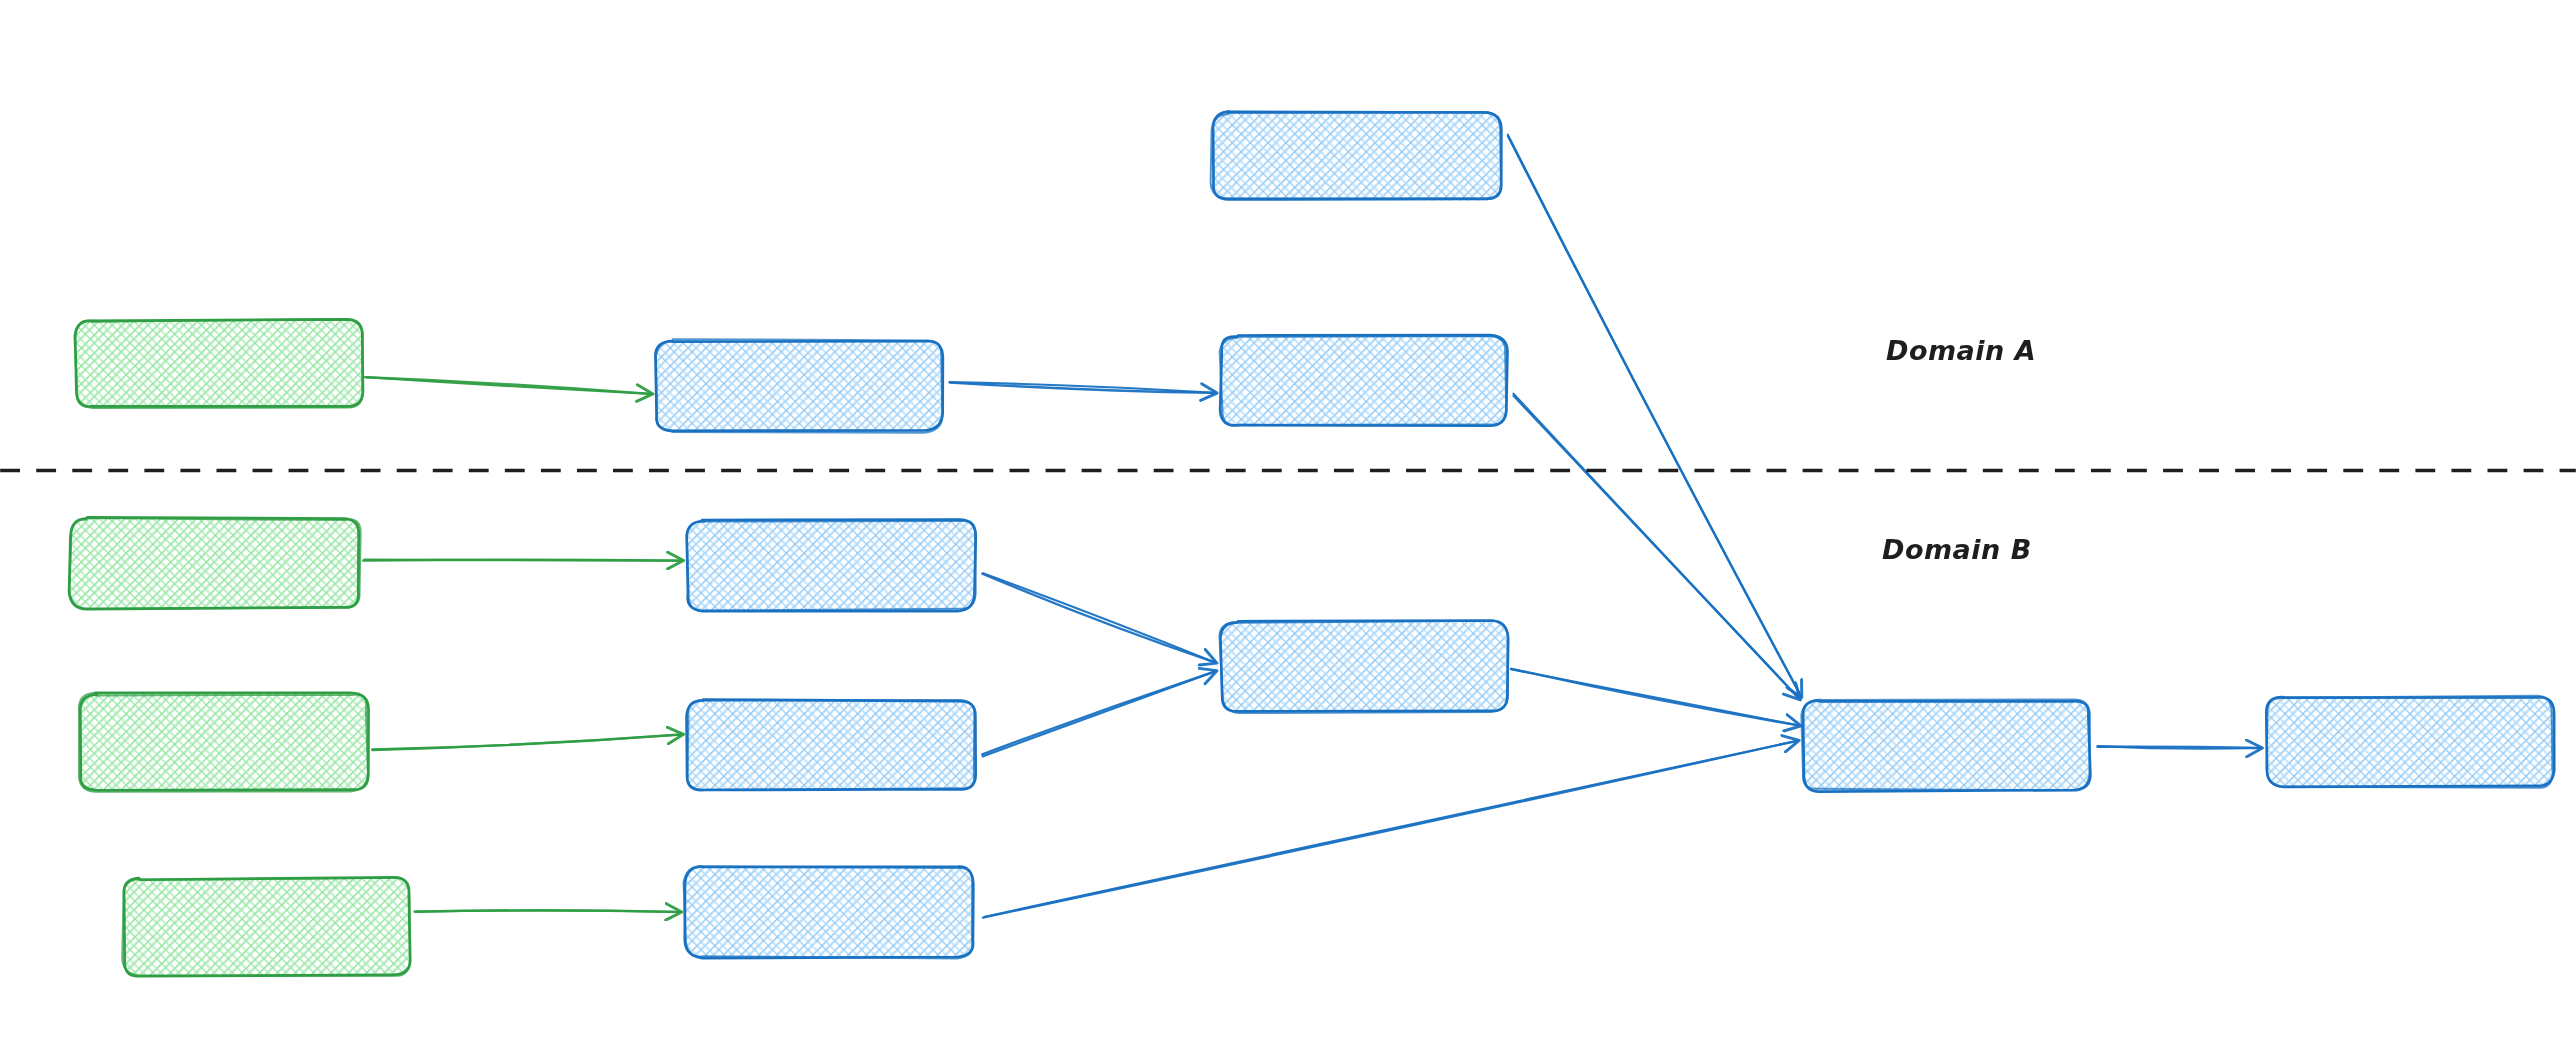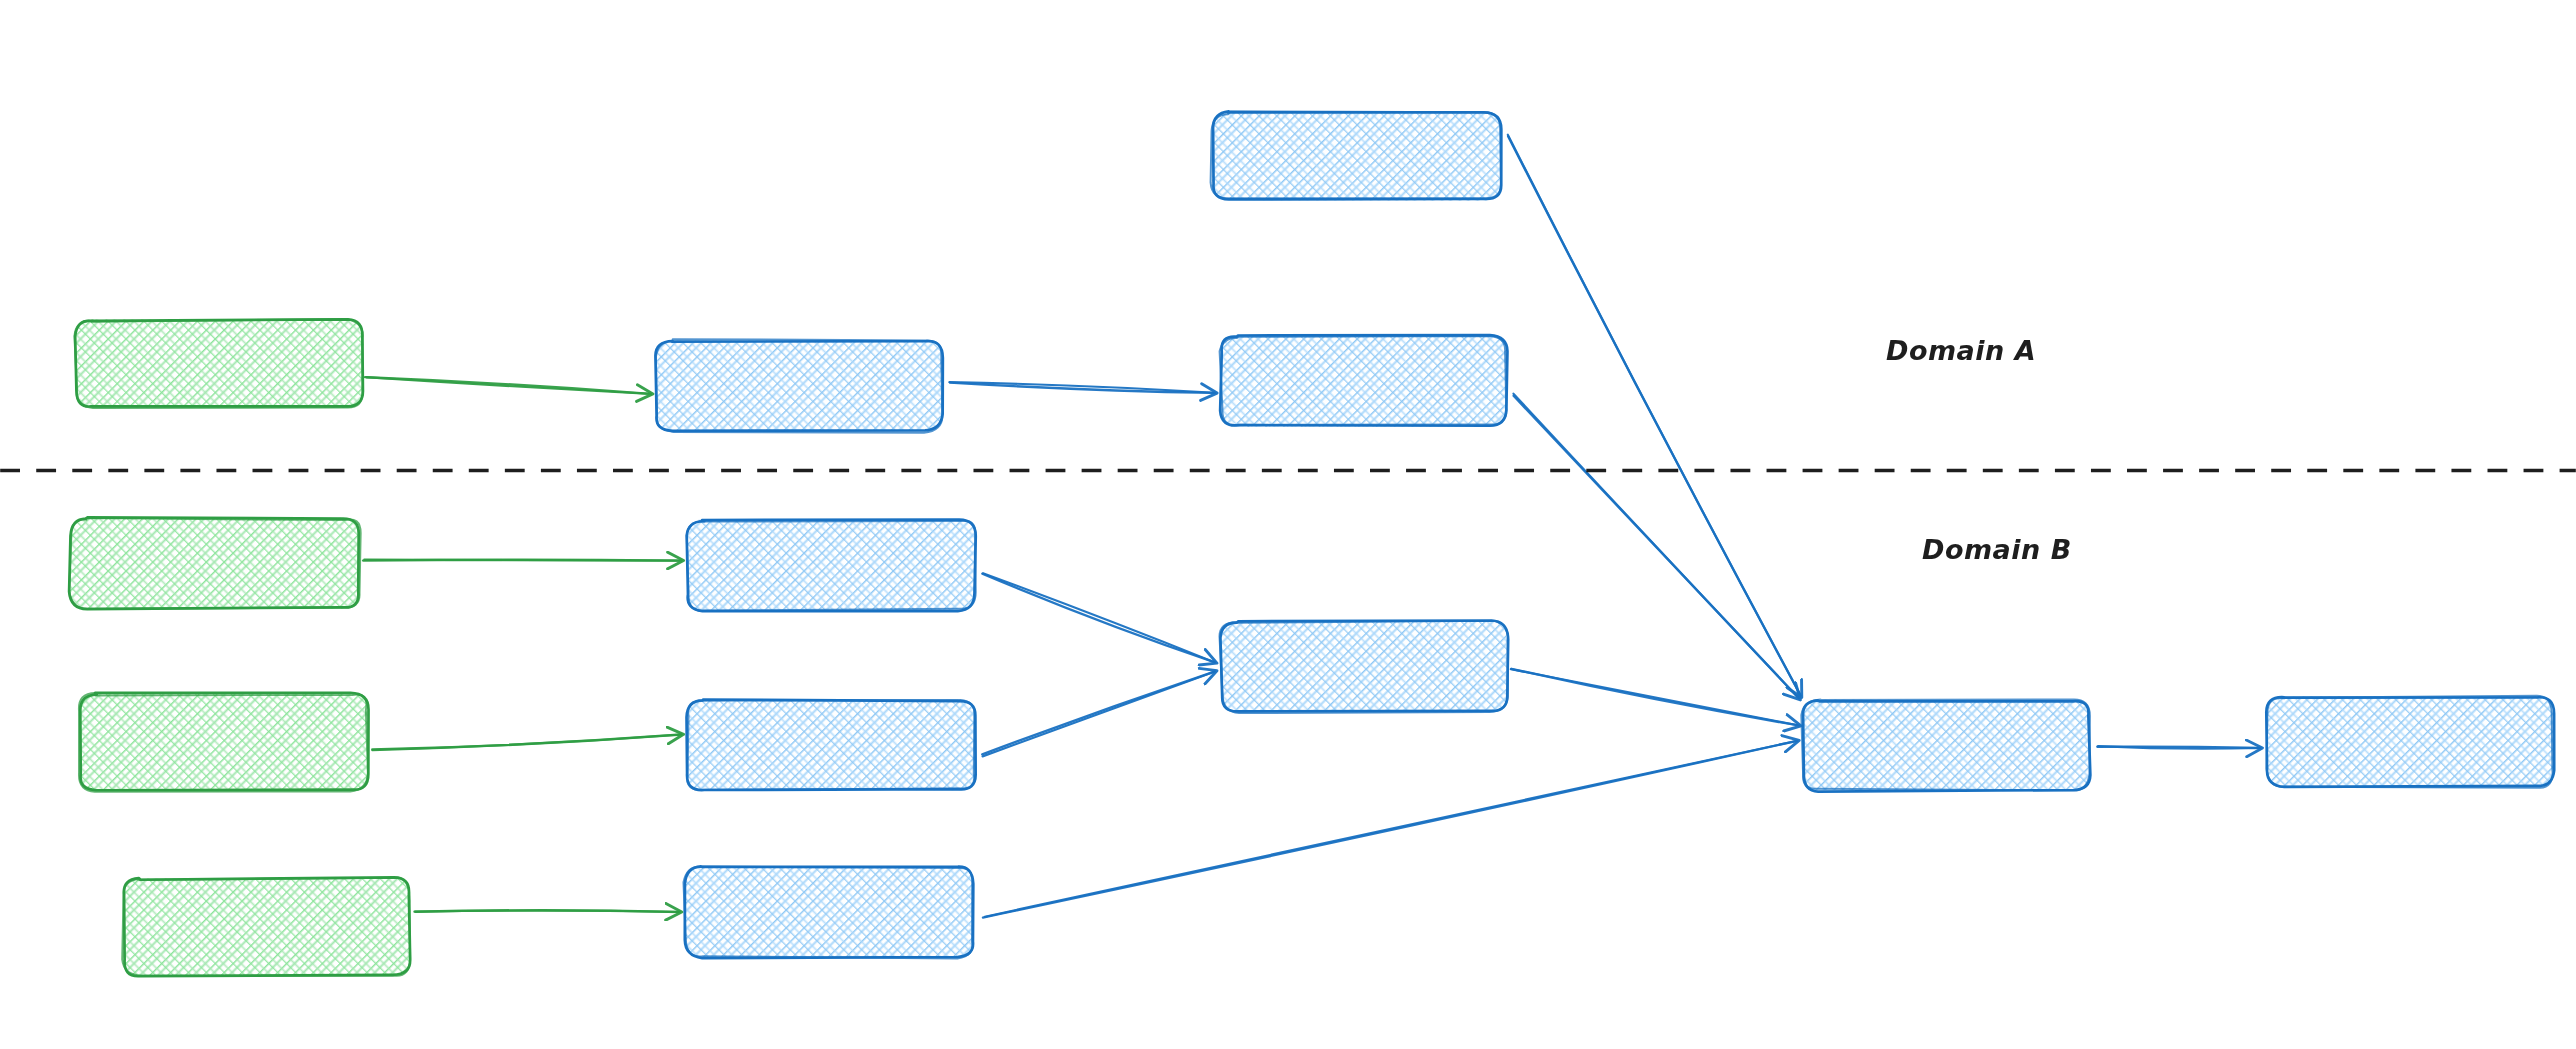--- a/index.html
+++ b/index.html
@@ -203,16 +203,16 @@
           <path d="M 2532.4 774.2 L 2814.9 771.9 Q 2830.9 772.2 2831.2 790.8 L 2832.0 853.9 Q 2834.0 874.4 2816.4 874.2 L 2531.3 873.0 Q 2517.1 872.2 2514.8 853.1 L 2515.8 791.7 Q 2515.5 772.3 2534.4 774.8 Z" fill="none" stroke="#1971c2" stroke-width="2.2" stroke-linejoin="round" stroke-linecap="round" opacity="0.75"></path>
         </g>
       </g>
     <g id="divider-layer">
         <line x1="0" y1="522" x2="2858" y2="522" stroke="#1e1e1e" stroke-width="4" stroke-dasharray="22 18" stroke-linecap="butt"></line>
       </g>
   </svg>
 
   <div class="domain-label" id="label-domain-a" style="left: 1886px; top: 335px;">Domain A</div>
 
-  <div class="domain-label" id="label-domain-b" style="left: 1882px; top: 534px; margin-left: 40px;">Domain B</div>
+  <div class="domain-label" id="label-domain-b" style="left: 1882px; top: 534px;">Domain B</div>
 
 </div>
 
 
 </body></html>

